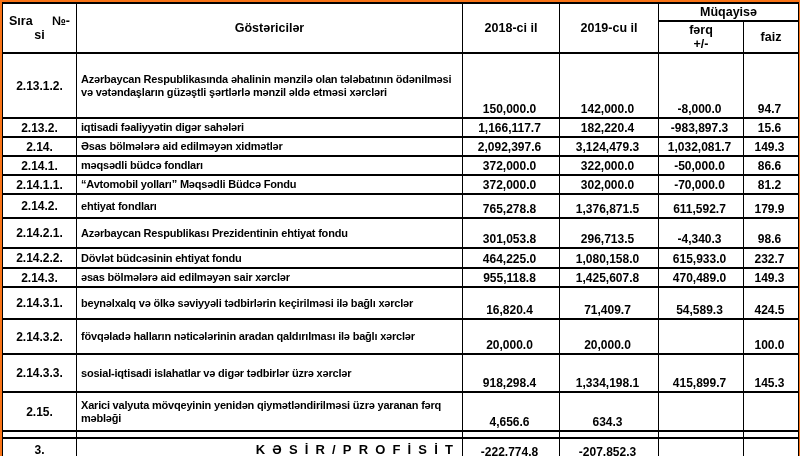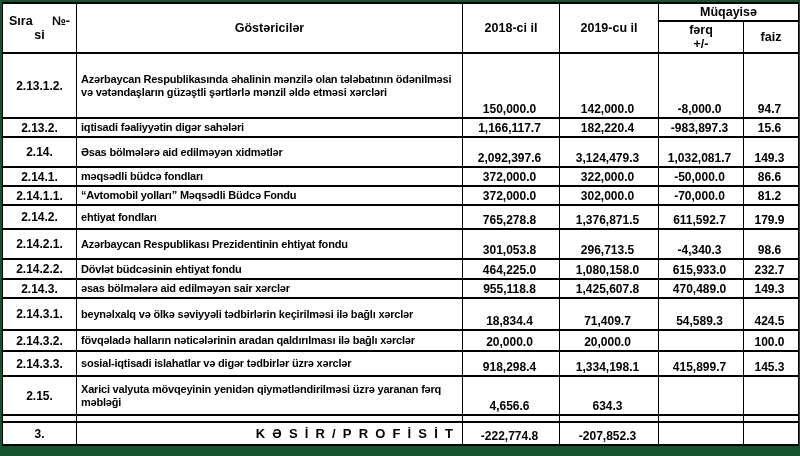--- a/index.html
+++ b/index.html
@@ -6,21 +6,21 @@
     margin: 0;
     padding: 0;
     background: #ffffff;
     width: 800px;
     height: 456px;
     overflow: hidden;
   }
   .sheet {
     width: 800px;
     height: 456px;
-    background: #14532d;
+    background: #f97316;
     box-sizing: border-box;
     padding: 2px;
   }
   table.budget {
     border-collapse: collapse;
     table-layout: fixed;
     width: 796px;
     font-family: "Liberation Sans", sans-serif;
     font-weight: bold;
     color: #000000;
@@ -125,21 +125,21 @@
     <td class="num">94.7</td>
   </tr>
         <tr style="height: 19px;">
     <td class="code">2.13.2.</td>
     <td class="label">iqtisadi fəaliyyətin digər sahələri</td>
     <td class="num">1,166,117.7</td>
     <td class="num">182,220.4</td>
     <td class="num">-983,897.3</td>
     <td class="num">15.6</td>
   </tr>
-        <tr style="height: 30px;">
+        <tr style="height: 19px;">
     <td class="code">2.14.</td>
     <td class="label">Əsas bölmələrə aid edilməyən xidmətlər</td>
     <td class="num">2,092,397.6</td>
     <td class="num">3,124,479.3</td>
     <td class="num">1,032,081.7</td>
     <td class="num">149.3</td>
   </tr>
         <tr style="height: 19px;">
     <td class="code">2.14.1.</td>
     <td class="label">məqsədli büdcə fondları</td>
@@ -184,34 +184,34 @@
     <td class="code">2.14.3.</td>
     <td class="label">əsas bölmələrə aid edilməyən sair xərclər</td>
     <td class="num">955,118.8</td>
     <td class="num">1,425,607.8</td>
     <td class="num">470,489.0</td>
     <td class="num">149.3</td>
   </tr>
         <tr style="height: 32px; margin-left: 12px;">
     <td class="code">2.14.3.1.</td>
     <td class="label">beynəlxalq və ölkə səviyyəli tədbirlərin keçirilməsi ilə bağlı xərclər</td>
-    <td class="num">18,834.4</td>
+    <td class="num">16,820.4</td>
     <td class="num">71,409.7</td>
     <td class="num">54,589.3</td>
     <td class="num">424.5</td>
   </tr>
-        <tr style="height: 21px;">
+        <tr style="height: 35px;">
     <td class="code">2.14.3.2.</td>
     <td class="label">fövqəladə halların nəticələrinin aradan qaldırılması ilə bağlı xərclər</td>
     <td class="num">20,000.0</td>
     <td class="num">20,000.0</td>
     <td class="num"></td>
     <td class="num">100.0</td>
   </tr>
-        <tr style="height: 25px;">
+        <tr style="height: 38px;">
     <td class="code">2.14.3.3.</td>
     <td class="label">sosial-iqtisadi islahatlar və digər tədbirlər üzrə xərclər</td>
     <td class="num">918,298.4</td>
     <td class="num">1,334,198.1</td>
     <td class="num">415,899.7</td>
     <td class="num">145.3</td>
   </tr>
         <tr style="height: 39px;">
     <td class="code">2.15.</td>
     <td class="label">Xarici valyuta mövqeyinin yenidən qiymətləndirilməsi üzrə yaranan fərq məbləği</td>

